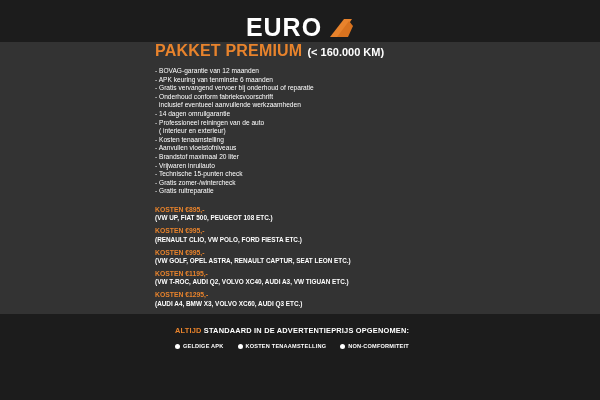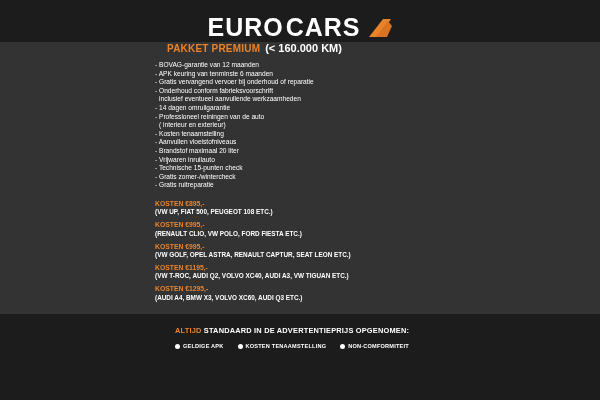--- a/index.html
+++ b/index.html
@@ -67,24 +67,23 @@
     min-height: 275px;
   }
   .title-row {
     display: flex;
     align-items: baseline;
     gap: 5px;
     margin: 0 0 7px 0;
   }
   .title-main {
     color: #e8832c;
-    font-size: 10px;
+    font-size: 16px;
     font-weight: bold;
     letter-spacing: 0.2px;
-    margin-left: 12px;
   }
   .title-sub {
     color: #ffffff;
     font-size: 11px;
     font-weight: bold;
   }
   ul.features {
     list-style: none;
     margin: 0;
     padding: 0;
@@ -169,21 +168,20 @@
   }
 </style>
 </head>
 <body>
 
 <div class="page">
 
   <div class="header">
     <div class="logo">
       <span class="logo-euro">EURO</span>
-      <span class="logo-cars">CARS</span>
       <span class="logo-swoosh">
         <svg width="26" height="22" viewBox="0 0 26 22">
           <path d="M2 20 L16 2 L24 2 L12 20 Z" fill="#e8832c"></path>
           <path d="M9 20 L21 4 L25 9 L20 20 Z" fill="#d9731f"></path>
         </svg>
       </span>
     </div>
   </div>
 
   <div class="card">

